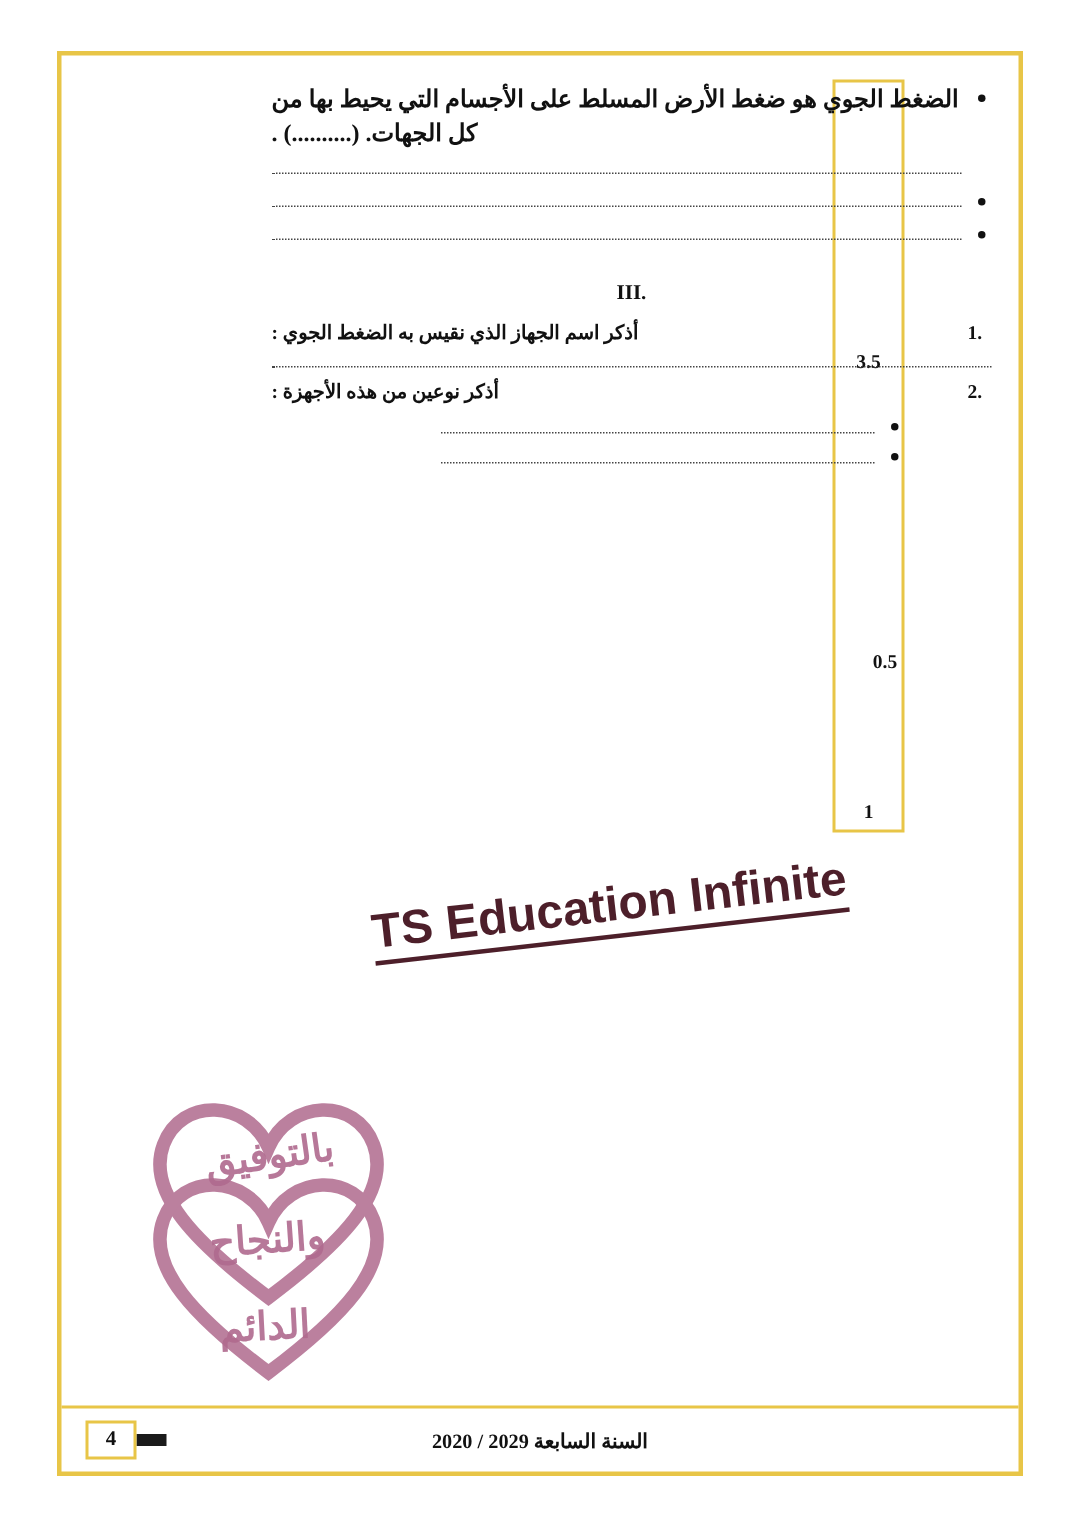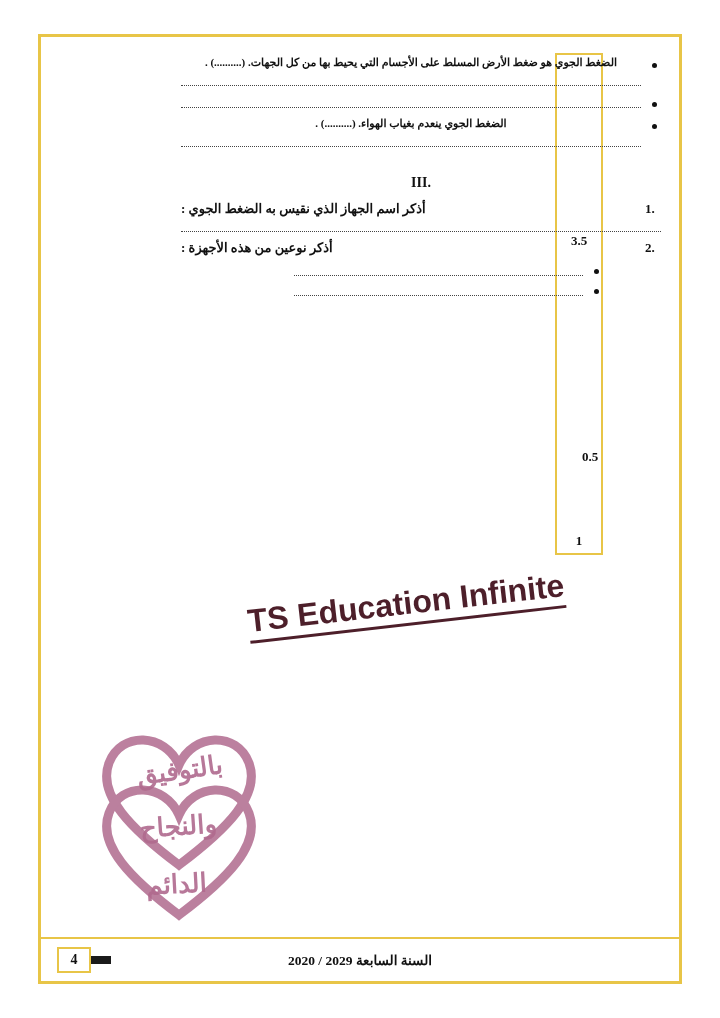--- a/index.html
+++ b/index.html
@@ -34,21 +34,21 @@
   .mark {
     position: absolute;
     width: 100%;
     text-align: center;
     font-family: "Liberation Serif", serif;
     font-weight: bold;
     font-size: 13px;
     color: #111;
   }
   .mark.m1 { top: 178px; }
-  .mark.m2 { top: 394px; padding-left: 22px; }
+  .mark.m2 { top: 378px; padding-left: 22px; }
   .mark.m3 { top: 478px; }
 
   
   .content {
     position: absolute;
     right: 18px; top: 18px;
     width: 480px;
     direction: rtl;
     text-align: right;
   }
@@ -76,24 +76,24 @@
   }
   ul.bullets > li::before {
     content: "";
     position: absolute;
     right: 4px; top: 8px;
     width: 5px; height: 5px;
     background: #111;
     border-radius: 50%;
   }
   .stmt {
-    font-size: 11px;
+    font-size: 16px;
     font-weight: bold;
     line-height: 1.45;
-    text-align: center;
+    text-align: left;
   }
   .dots {
     display: block;
     border-bottom: 1.5px dotted #444;
     height: 14px;
     margin: 1px 0 8px 0;
     width: 100%;
   }
 
   .sec-iii {
@@ -241,21 +241,20 @@
 
     <ul class="bullets">
       <li>
         <div class="stmt">الضغط الجوي هو ضغط الأرض المسلط على الأجسام التي يحيط بها من كل الجهات. (..........) .</div>
         <div class="dots"></div>
       </li>
       <li>
         <div class="dots"></div>
       </li>
       <li>
-        <div class="stmt">الضغط الجوي ينعدم بغياب الهواء. (..........) .</div>
         <div class="dots"></div>
       </li>
     </ul>
 
     <div class="sec-iii">III.</div>
 
     <ol class="numbered">
       <li>
         <div class="num-line">
           <span class="num">1.</span>

